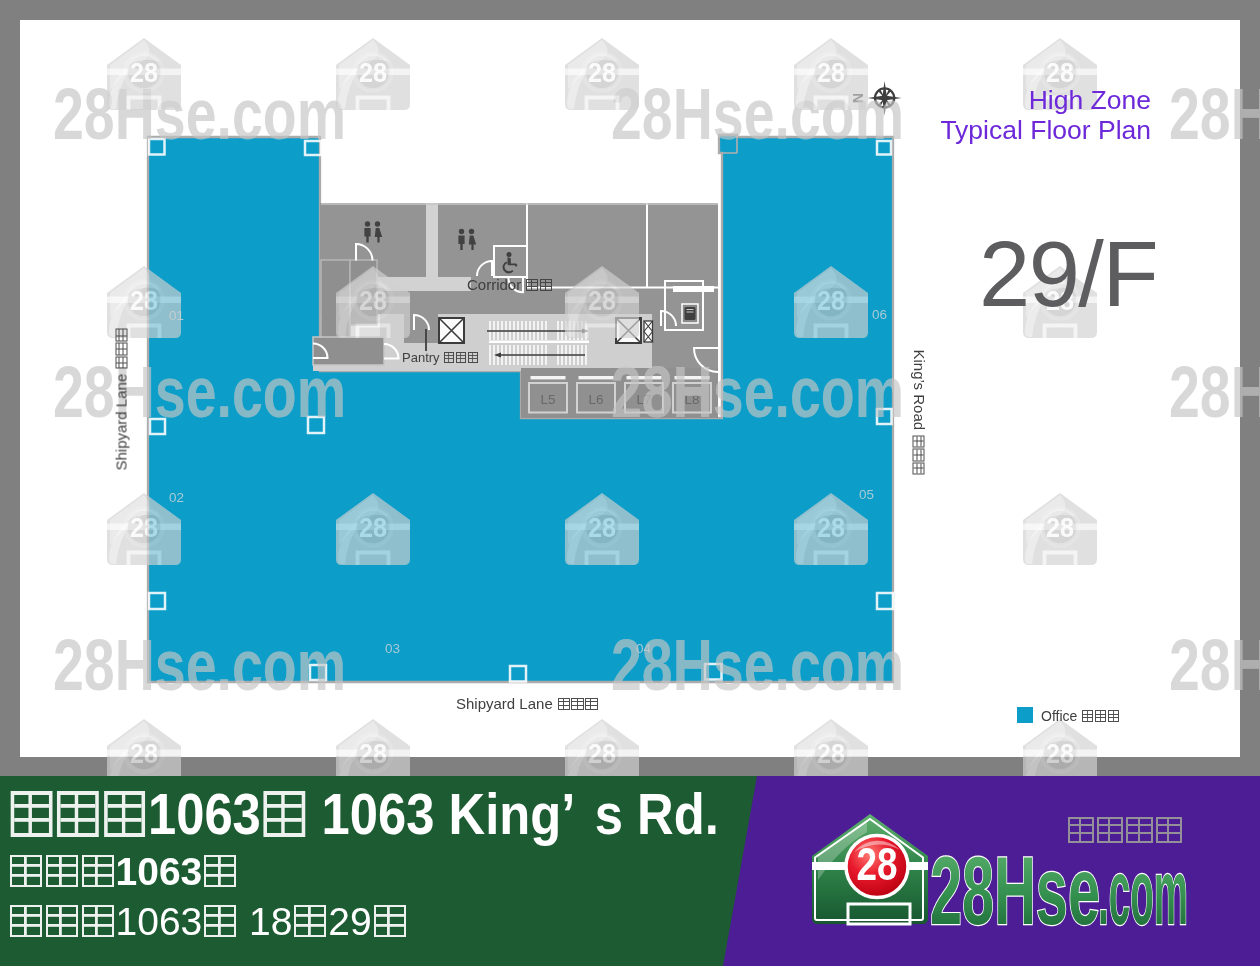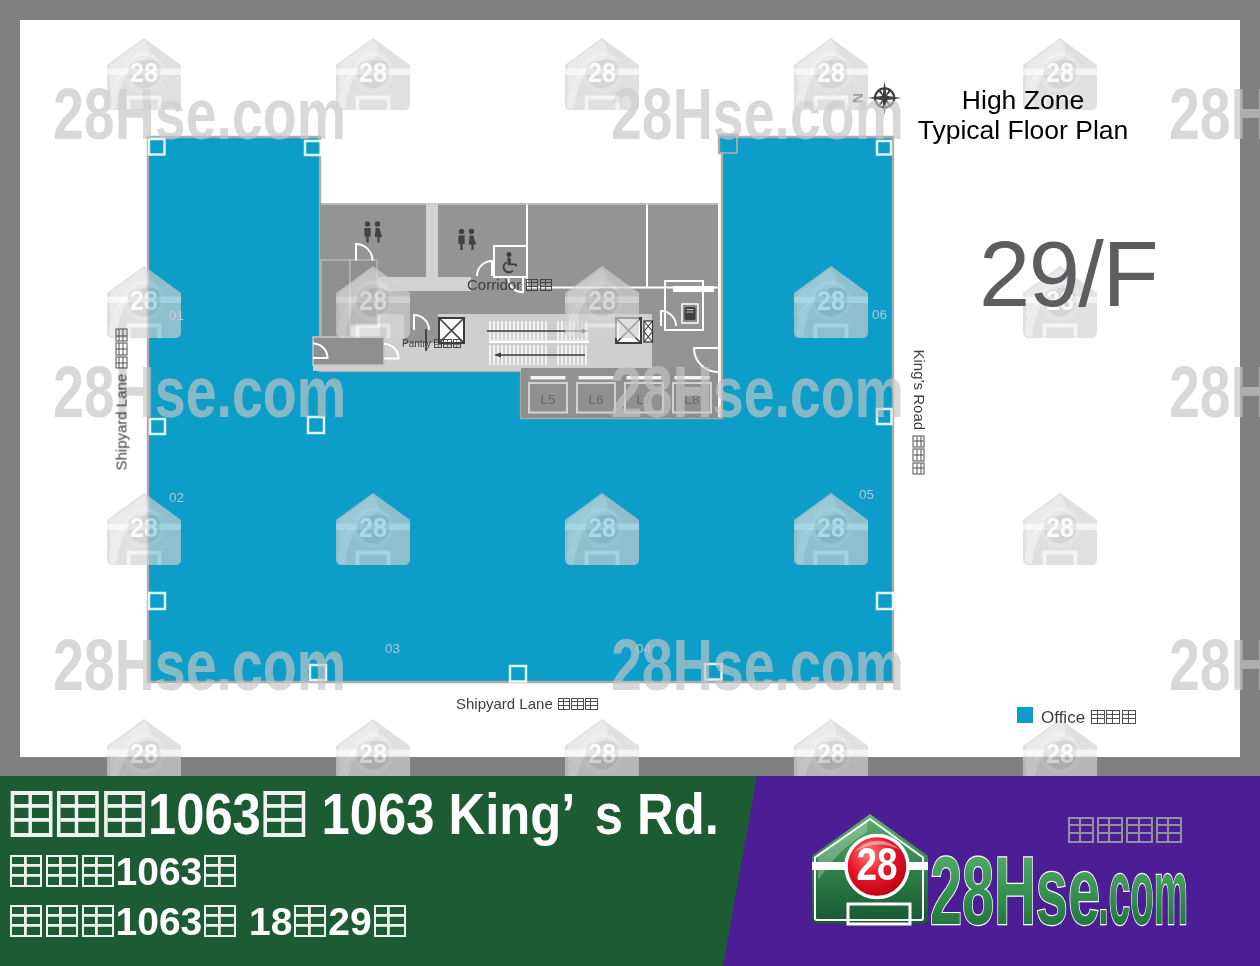--- a/index.html
+++ b/index.html
@@ -171,37 +171,37 @@
           <use href="#wmh" x="1023" y="719"></use>
         </g>
  </defs>
  <use href="#wmt" fill="#ffffff" opacity="0.5"></use>
  <use href="#wmt" fill="#8c8c8c" opacity="0.33"></use>
  <use href="#wmhs" fill="#ffffff" opacity="0.55"></use>
  <use href="#wmhs" fill="#8c8c8c" opacity="0.27"></use>
 </svg>
 
   <div class="lbl" style="left:467px;top:276px;font-size:15px">Corridor <i class="cj"></i><i class="cj"></i></div>
-  <div class="lbl" style="left:402px;top:338px;font-size:10px">Pantry <i class="cj"></i><i class="cj"></i><i class="cj"></i></div>
-
-  <div class="lbl" style="left:895px;top:85px;width:256px;text-align:center;font-size:26.5px;line-height:30px;color:#000000">High Zone<br>Typical Floor Plan</div>
+  <div class="lbl" style="left:402px;top:350px;font-size:13px">Pantry <i class="cj"></i><i class="cj"></i><i class="cj"></i></div>
+
+  <div class="lbl" style="left:895px;top:85px;width:256px;text-align:right;font-size:26.5px;line-height:30px;color:#6d28d9">High Zone<br>Typical Floor Plan</div>
   <div class="lbl" style="left:979px;top:222px;font-size:92px;color:#5d5d60;letter-spacing:-1.5px">29/F</div>
 
   <div class="lbl" style="left:55px;top:396px;width:132px;height:17px;font-size:15px;transform:rotate(-90deg)">Shipyard Lane <i class="cj"></i><i class="cj"></i><i class="cj"></i></div>
   <div class="lbl" style="left:859px;top:401px;width:120px;height:17px;font-size:15px;transform:rotate(90deg)">King’s Road <i class="cj"></i><i class="cj"></i><i class="cj"></i></div>
   <div class="lbl" style="left:456px;top:695px;font-size:15px">Shipyard Lane <i class="cj"></i><i class="cj"></i><i class="cj"></i></div>
 
   <div class="abs" style="left:1017px;top:707px;width:16px;height:16px;background:#0c9dc8"></div>
-  <div class="lbl" style="left:1041px;top:708px;font-size:17px">Office <i class="cj"></i><i class="cj"></i><i class="cj"></i></div>
+  <div class="lbl" style="left:1041px;top:708px;font-size:14px">Office <i class="cj"></i><i class="cj"></i><i class="cj"></i></div>
 
   <div class="abs" style="left:0;top:776px;width:1260px;height:190px;background:#4c1d95">
     <div class="abs" style="left:0;top:0;width:757px;height:190px;background:#1d5b33;clip-path:polygon(0 0,757px 0,723px 190px,0 190px)"></div>
     <div class="lbl" style="left:8px;top:788px;font-size:57px;font-weight:bold;color:#fff;top:10px;line-height:57px;transform:scaleX(0.89);transform-origin:0 0"><i class="cj"></i><i class="cj"></i><i class="cj"></i>1063<i class="cj"></i> 1063 King’<span style="letter-spacing:6px"> </span>s Rd.</div>
     <div class="lbl" style="left:8px;top:76px;font-size:39px;font-weight:bold;color:#fff;line-height:39px"><i class="cj"></i><i class="cj"></i><i class="cj"></i>1063<i class="cj"></i></div>
-    <div class="lbl" style="left:8px;top:126px;font-size:39px;font-weight:bold;color:#fff;line-height:39px"><i class="cj"></i><i class="cj"></i><i class="cj"></i>1063<i class="cj"></i> 18<i class="cj"></i>29<i class="cj"></i></div>
+    <div class="lbl" style="left:8px;top:126px;font-size:39px;font-weight:normal;color:#fff;line-height:39px"><i class="cj"></i><i class="cj"></i><i class="cj"></i>1063<i class="cj"></i> 18<i class="cj"></i>29<i class="cj"></i></div>
     <div class="lbl" style="left:1066px;top:36px;font-size:32px;color:#9a9a9a"><i class="cj"></i><i class="cj"></i><i class="cj"></i><i class="cj"></i></div>
   </div>
 
 <svg class="abs" style="left:770px;top:800px" width="440" height="140" viewBox="0 0 440 140" font-family="'Liberation Sans',sans-serif">
  <defs>
   <linearGradient id="hg" x1="0" y1="0" x2="0" y2="1">
    <stop offset="0" stop-color="#5fb06f"></stop>
           <stop offset="0.5" stop-color="#2e8248"></stop>
           <stop offset="1" stop-color="#175730"></stop>
   </linearGradient>

